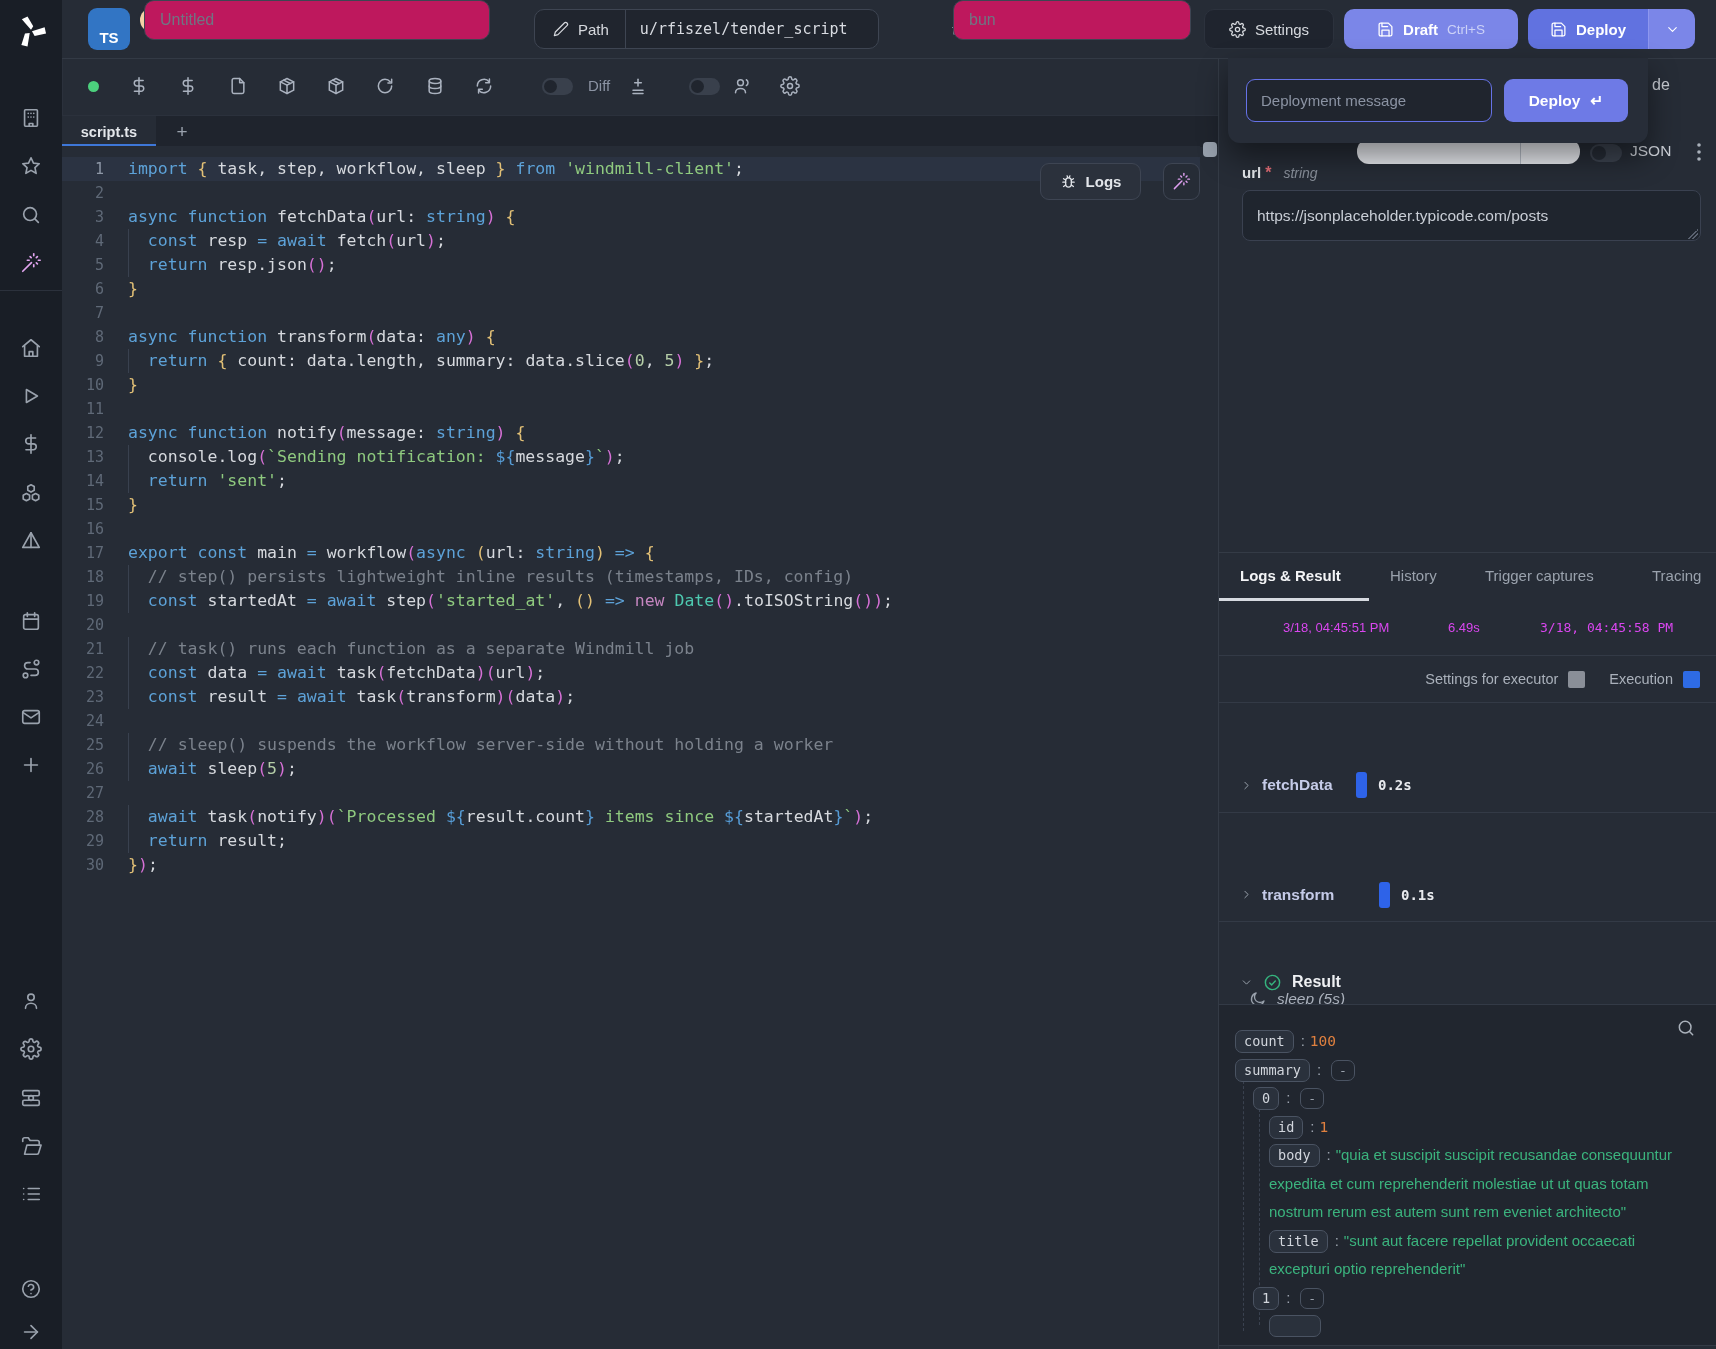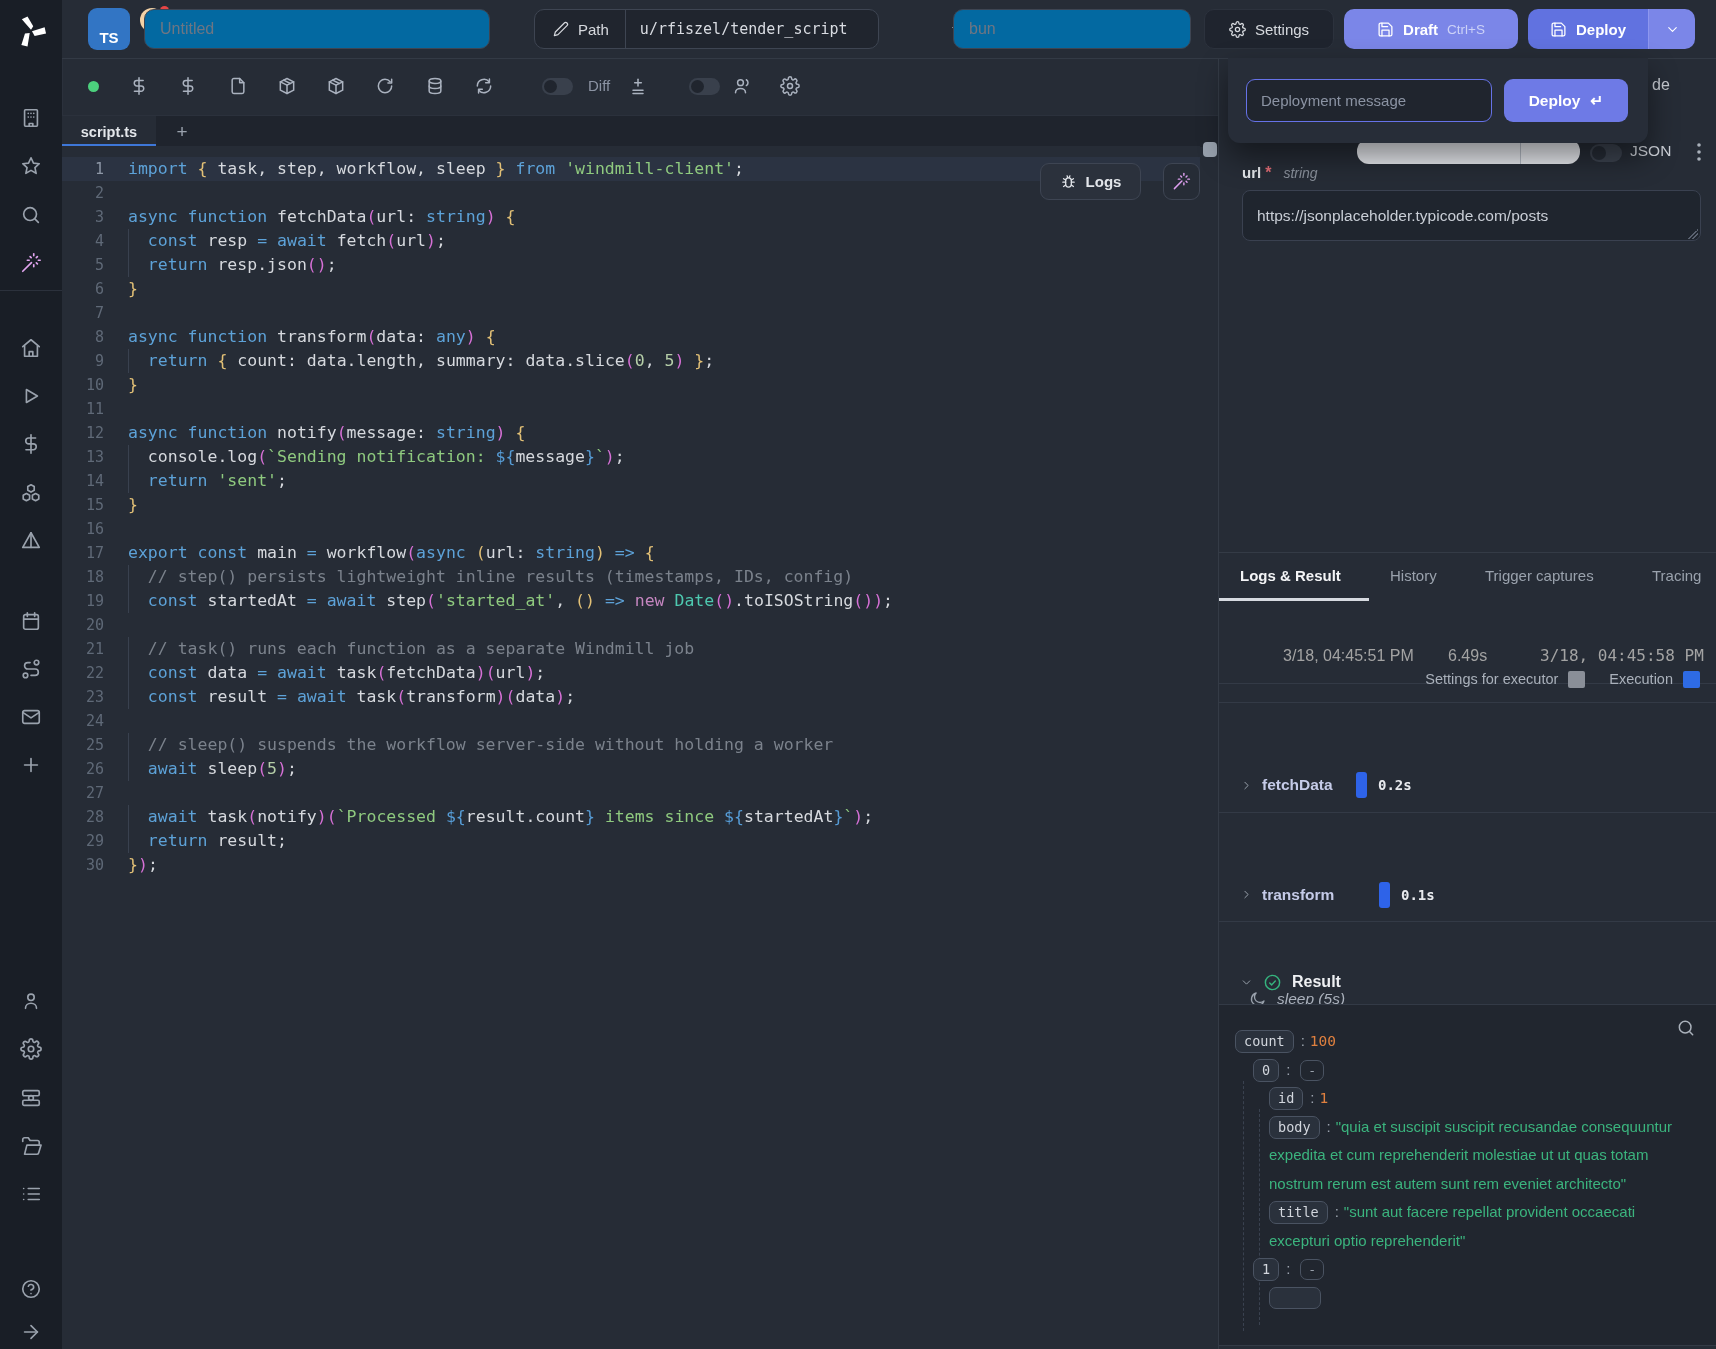--- a/index.html
+++ b/index.html
@@ -18,21 +18,21 @@
   
   .topbar{position:absolute;left:62px;top:0;right:0;height:58px;background:#262c36;border-bottom:1px solid #333a45;}
   .ts-badge{position:absolute;left:26px;top:8px;width:42px;height:42px;background:#3275c4;border-radius:9px;
             color:#fff;font-weight:bold;font-size:15px;display:flex;align-items:flex-end;justify-content:center;padding-bottom:4px;box-sizing:border-box;}
   .bun-face{position:absolute;left:52px;top:0px;width:24px;height:24px;border-radius:50%;
       background:radial-gradient(circle at 35% 48%,#4a3526 1.5px,transparent 2.5px),
                  radial-gradient(circle at 65% 48%,#4a3526 1.5px,transparent 2.5px),
                  radial-gradient(circle at 50% 66%,#c0392b 2px,transparent 3px),#f3d2a6;
       box-shadow:0 0 0 2px #262c36;}
   .bun-dot{position:absolute;left:72px;top:-2px;width:9px;height:9px;border-radius:50%;background:#e64545;}
-  .tb-input{position:absolute;top:9px;height:40px;background:#0369a1;border:1px solid #3e4552;border-radius:10px;
+  .tb-input{position:absolute;top:0;height:40px;background:#be185d;border:1px solid #3e4552;border-radius:10px;
             color:#d6d9de;font-size:16px;padding:0 15px;box-sizing:border-box;font-family:"Liberation Sans",sans-serif;outline:none;}
   .tb-input::placeholder{color:#6f7683;}
   .path-group{position:absolute;left:472px;top:9px;width:345px;height:40px;border:1px solid #3e4552;background:#20252e;
               border-radius:10px;display:flex;align-items:center;box-sizing:border-box;}
   .path-left{display:flex;align-items:center;gap:9px;padding:0 16px 0 18px;height:100%;border-right:1px solid #3e4552;color:#d6d9de;font-size:15px;}
   .path-val{padding:0 14px;font-family:"DejaVu Sans Mono",monospace;font-size:15px;color:#d9dce2;white-space:nowrap;}
   .tag-label{position:absolute;left:890px;top:0;height:58px;display:flex;align-items:center;color:#9aa2ad;font-size:15px;}
   .btn{display:flex;align-items:center;gap:9px;border:none;border-radius:10px;font-size:15px;cursor:pointer;
        font-family:"Liberation Sans",sans-serif;box-sizing:border-box;}
   .settings-btn{position:absolute;left:1142px;top:9px;width:130px;height:40px;background:#1f242e;color:#d6d9de;
@@ -102,21 +102,21 @@
   .url-type{font-size:14px;font-style:italic;color:#8a919c;margin-left:8px;}
   .url-input{position:absolute;left:23px;top:132px;width:459px;height:51px;background:#1f252e;border:1px solid #3a4150;border-radius:8px;
              color:#c9ced6;font-size:15.5px;padding:0 14px;box-sizing:border-box;outline:none;font-family:"Liberation Sans",sans-serif;}
   .resize-h{position:absolute;left:469px;top:171px;width:10px;height:10px;
             background:linear-gradient(135deg,transparent 50%,#5a6270 50%,#5a6270 57%,transparent 57%,transparent 70%,#5a6270 70%,#5a6270 77%,transparent 77%);}
   .rp-tabsbar{position:absolute;left:0;top:494px;width:100%;height:48px;border-top:1px solid #343b46;}
   .rp-tab{position:absolute;top:14px;font-size:15px;color:#9aa2ad;cursor:pointer;white-space:nowrap;}
   .rp-tab.active{color:#f3f4f6;font-weight:bold;}
   .rp-tab-underline{position:absolute;left:0;top:45px;width:150px;height:3px;background:#d6dae0;}
   .rp-row{position:absolute;left:0;width:100%;box-sizing:border-box;border-bottom:1px solid #333a46;}
-  .rp-timeline{top:570px;height:56px;display:flex;align-items:center;color:#a3a3a3;font-size:16px;}
+  .rp-timeline{top:542px;height:56px;display:flex;align-items:center;color:#d946ef;font-size:13px;}
   .tl-start{position:absolute;left:64px;}
   .tl-dur{position:absolute;left:229px;}
   .tl-end{position:absolute;left:321px;font-family:"DejaVu Sans Mono",monospace;}
   .rp-legend{top:598px;height:47px;display:flex;align-items:center;justify-content:flex-end;gap:10px;padding-right:16px;color:#aab1bb;font-size:14.5px;}
   .swatch{width:17px;height:17px;border-radius:2px;}
   .step{display:flex;align-items:center;padding-left:21px;position:relative;}
   .step .chev{width:13px;height:13px;color:#9aa2ad;margin-right:9px;cursor:pointer;}
   .step .lbl{font-size:15.5px;color:#c5cbe8;font-weight:600;}
   .step .lbl.it{font-style:italic;font-weight:400;color:#aab1bc;}
   .step .moon{width:18px;height:18px;color:#9aa2ad;margin:0 10px 0 9px;}
@@ -624,20 +624,21 @@
       <div class="res-search">
         <svg class="ic" viewBox="0 0 24 24">
             <circle cx="11" cy="11" r="7"></circle>
             <path d="m20 20-3.5-3.5"></path>
           </svg>
       </div>
       <div class="guide" style="left:24px;top:76px;bottom:14px"></div>
       <div class="guide" style="left:40px;top:104px;height:216px"></div>
       <div class="res-rows" id="result-rows">
           <div class="res-row" style="padding-left: 16px;"><span class="kpill">count</span><span class="colon">:</span><span class="vnum">100</span></div>
+          <div class="res-row" style="padding-left: 16px;"><span class="kpill">summary</span><span class="colon">:</span><span class="cpill">-</span></div>
           <div class="res-row" style="padding-left: 34px;"><span class="kpill">0</span><span class="colon">:</span><span class="cpill">-</span></div>
           <div class="res-row" style="padding-left: 50px;"><span class="kpill">id</span><span class="colon">:</span><span class="vnum">1</span></div>
           <div class="res-row" style="padding-left: 50px;"><span class="kpill">body</span><span class="colon">:</span><span class="vstr">"quia et suscipit suscipit recusandae consequuntur expedita et cum reprehenderit molestiae ut ut quas totam nostrum rerum est autem sunt rem eveniet architecto"</span></div>
           <div class="res-row" style="padding-left: 50px;"><span class="kpill">title</span><span class="colon">:</span><span class="vstr">"sunt aut facere repellat provident occaecati excepturi optio reprehenderit"</span></div>
           <div class="res-row" style="padding-left: 34px;"><span class="kpill">1</span><span class="colon">:</span><span class="cpill">-</span></div>
           <div class="res-row" style="padding-left: 50px;"><span class="kpill" style="width:34px;height:20px">&nbsp;</span></div>
         </div>
     </div>
   </aside>
 

